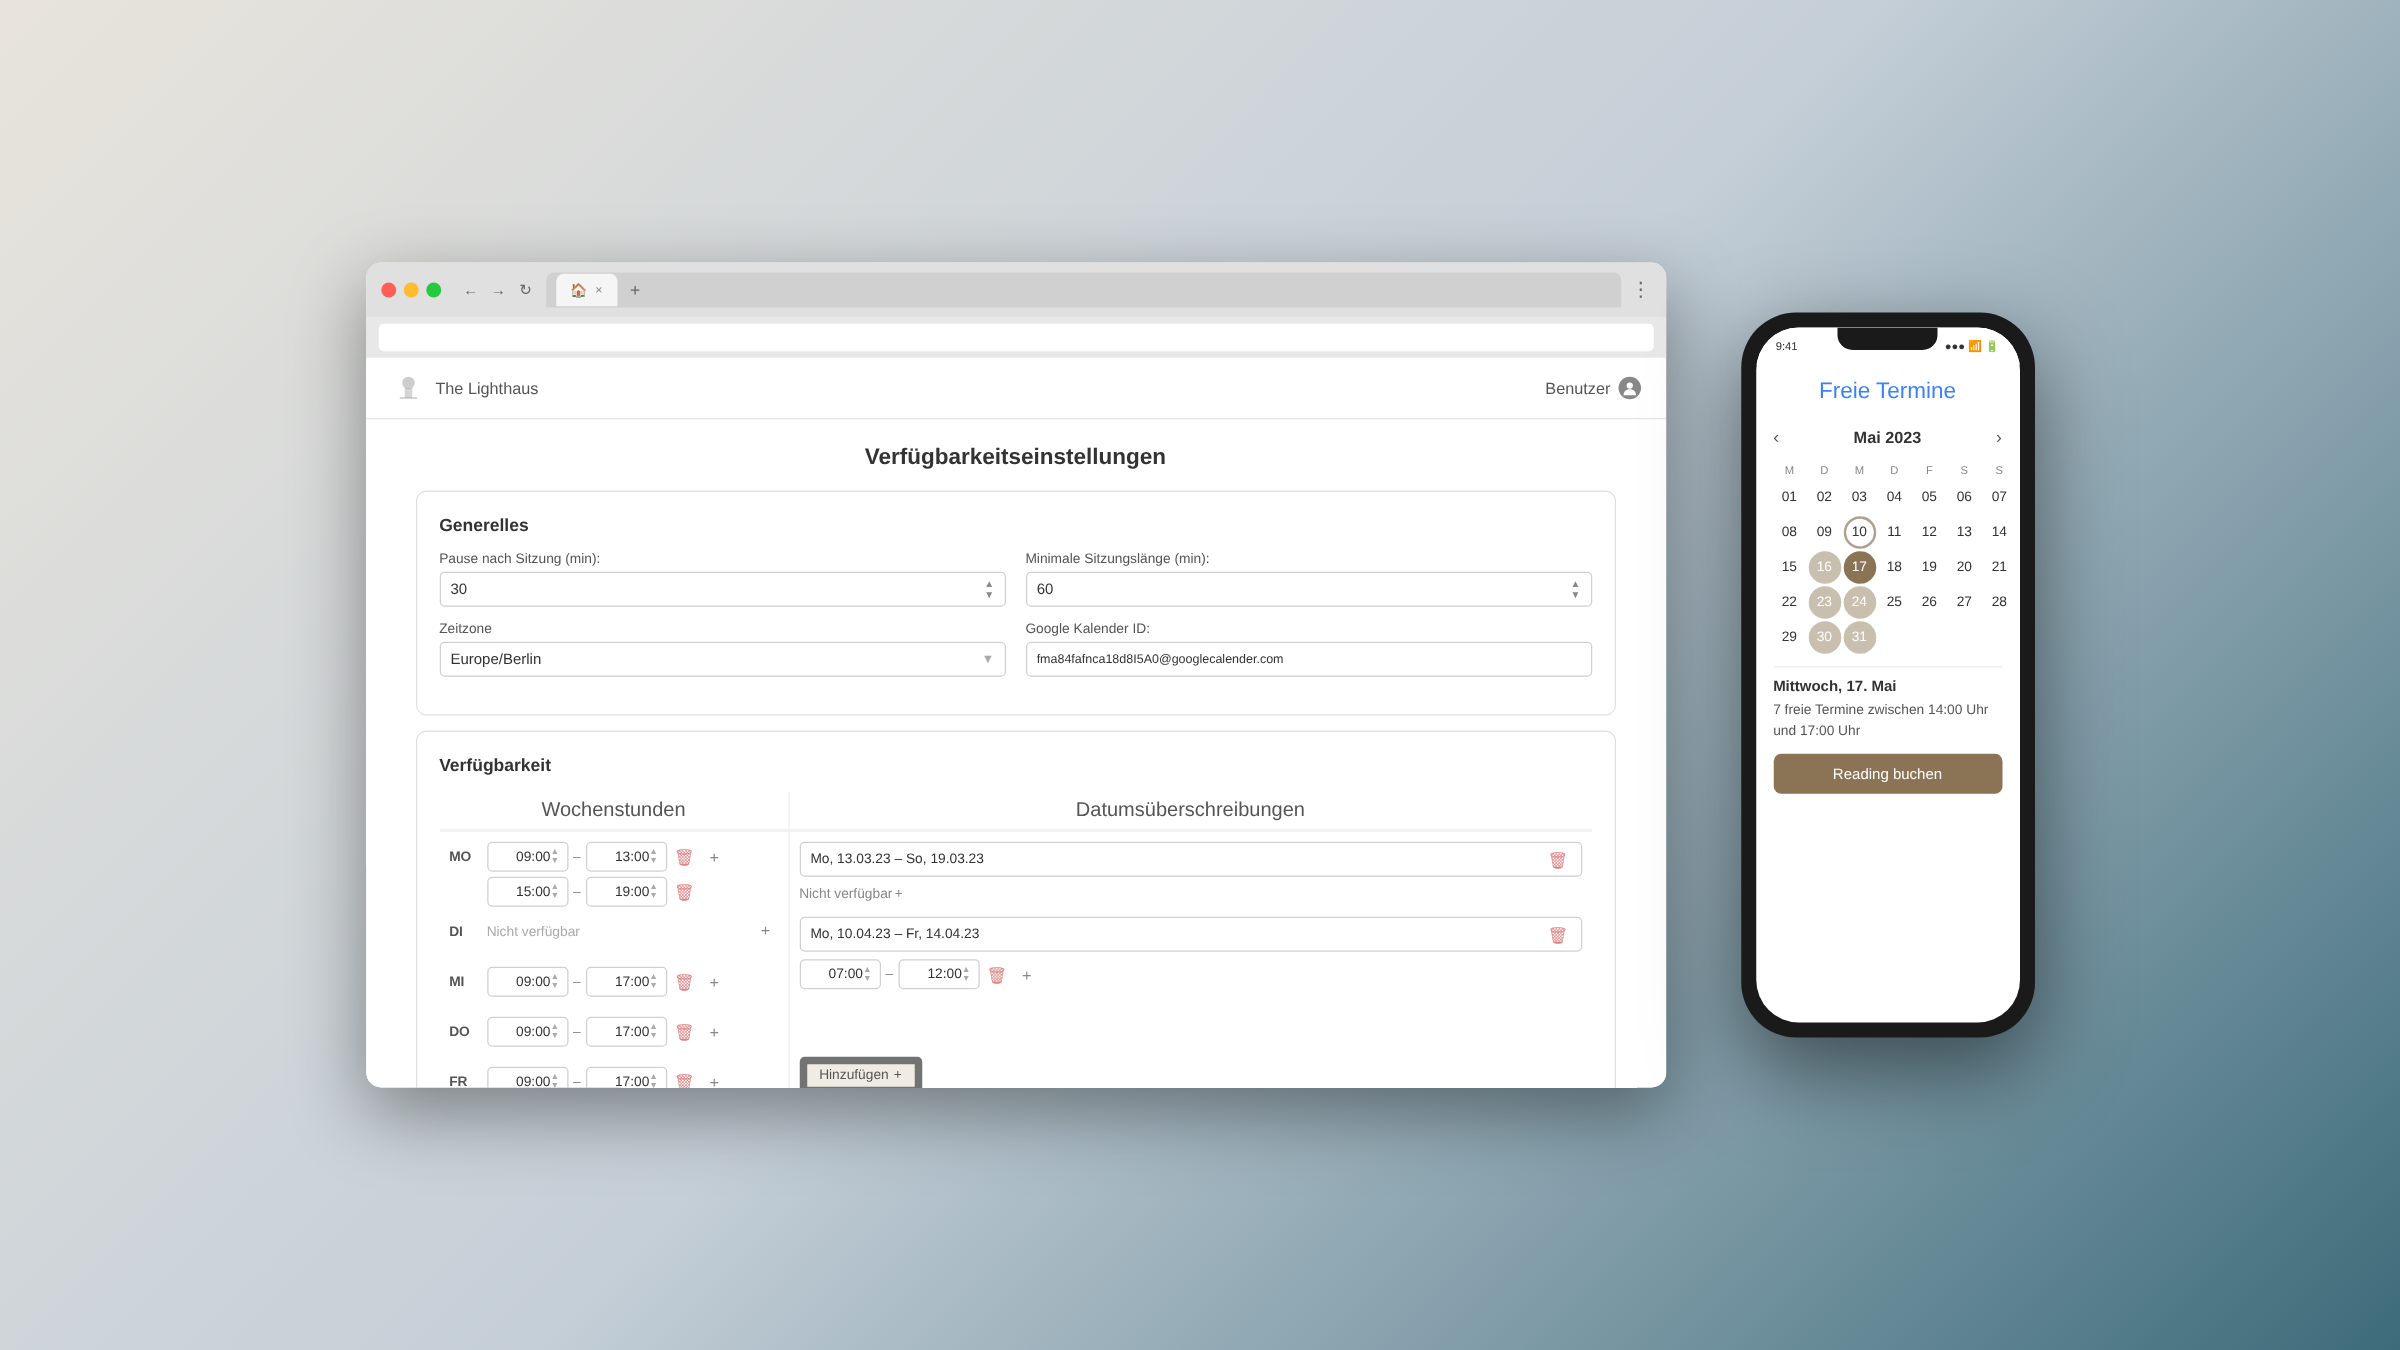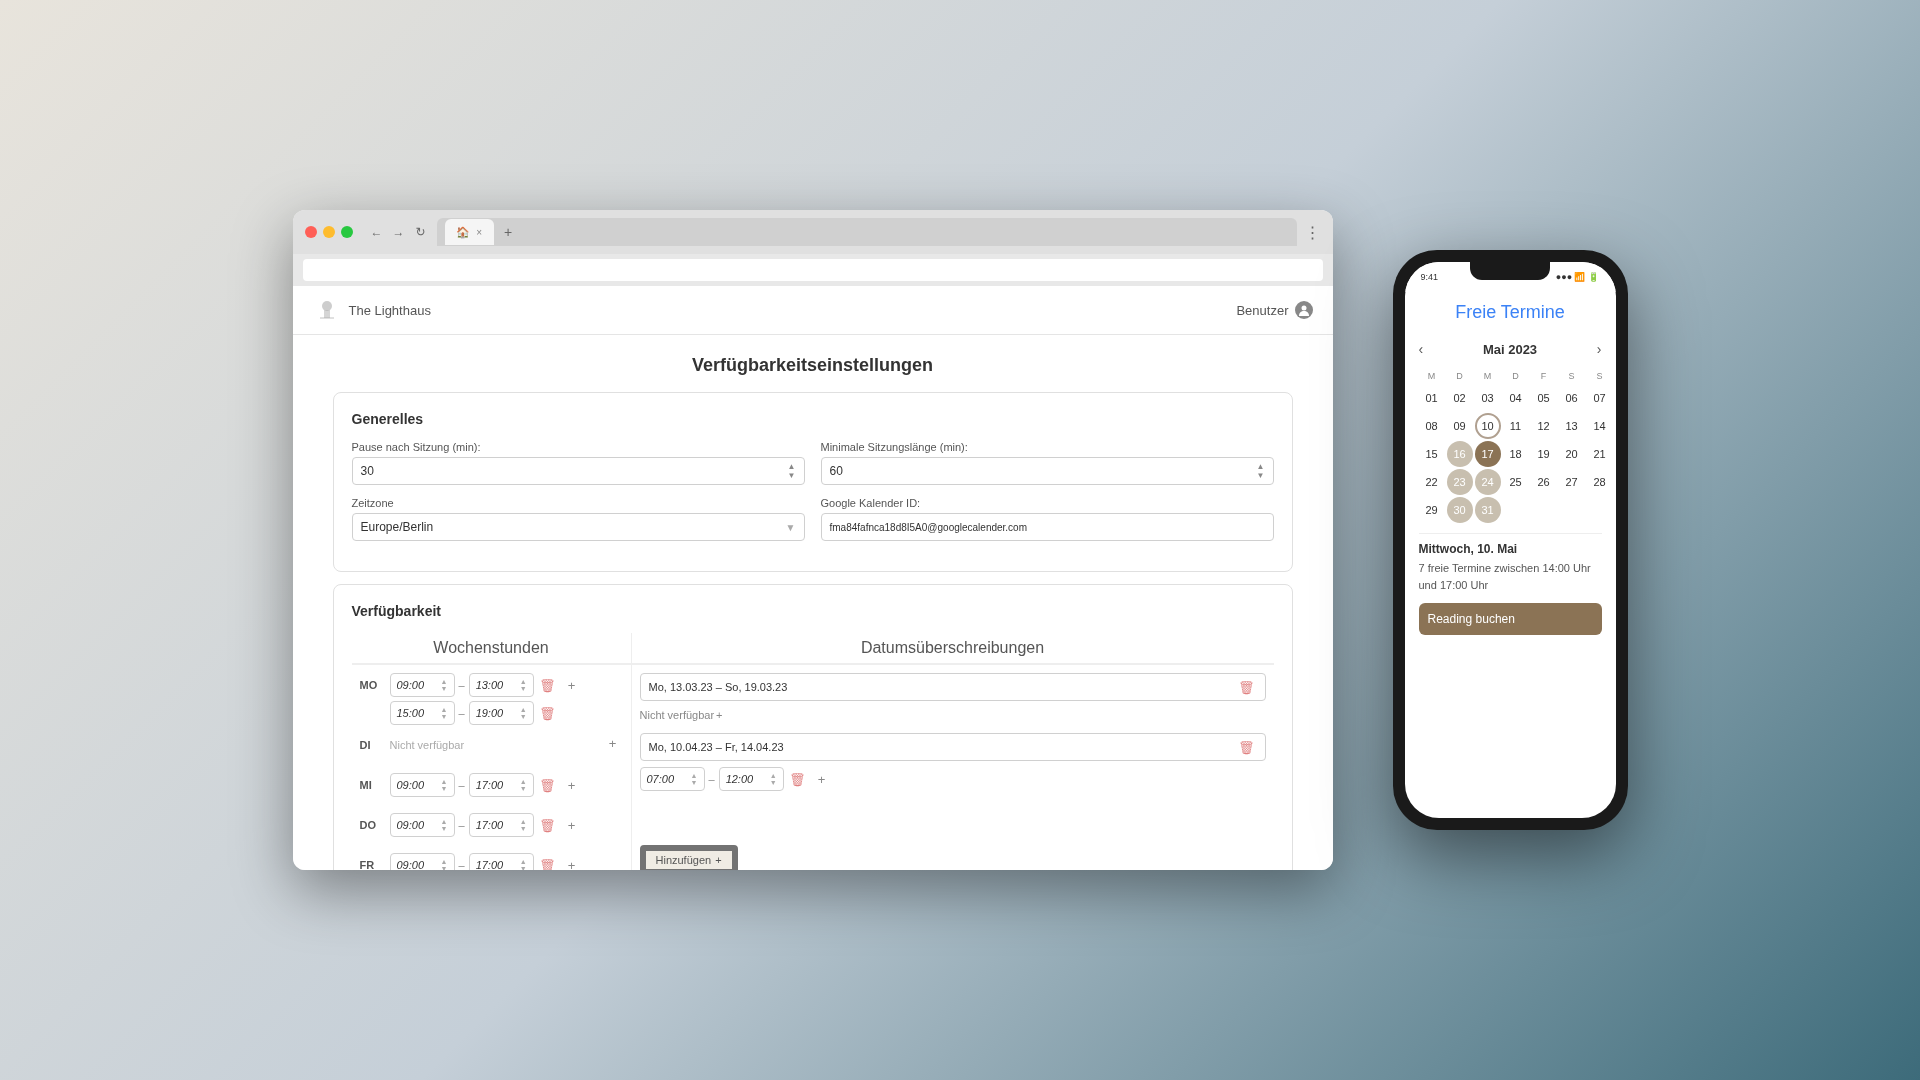--- a/index.html
+++ b/index.html
@@ -302,23 +302,22 @@
     .time-input {
       border: 1px solid #d0d0d0;
       border-radius: 4px;
       padding: 3px 6px;
       font-size: 11px;
       color: #333;
       width: 65px;
       height: 24px;
       display: flex;
       align-items: center;
-      justify-content: space-between;
+      justify-content: flex-end;
       background: white;
-      font-style: italic;
     }
 
     .time-dash {
       font-size: 11px;
       color: #888;
     }
 
     .not-available {
       font-size: 11px;
       color: #aaa;
@@ -562,21 +561,21 @@
     .book-btn {
       background: #8b7355;
       color: white;
       border: none;
       border-radius: 6px;
       padding: 9px;
       width: 100%;
       font-size: 12px;
       font-weight: 500;
       cursor: pointer;
-      text-align: left;
+      text-align: center;
     }
 
     .time-spinner {
       display: flex;
       flex-direction: column;
       font-size: 7px;
       color: #aaa;
       line-height: 1;
     }
   </style>
@@ -924,19 +923,19 @@
           <div class="cal-day available">30</div>
           <div class="cal-day available">31</div>
           <div class="cal-day empty"></div>
           <div class="cal-day empty"></div>
           <div class="cal-day empty"></div>
           <div class="cal-day empty"></div>
         </div>
       </div>
 
       <div class="booking-info">
-        <div class="booking-date">Mittwoch, 10. Mai</div>
+        <div class="booking-date">Mittwoch, 17. Mai</div>
         <div class="booking-desc">7 freie Termine zwischen 14:00 Uhr und 17:00 Uhr</div>
         <button class="book-btn">Reading buchen</button>
       </div>
     </div>
   </div>
 </div>
 
 </body></html>

